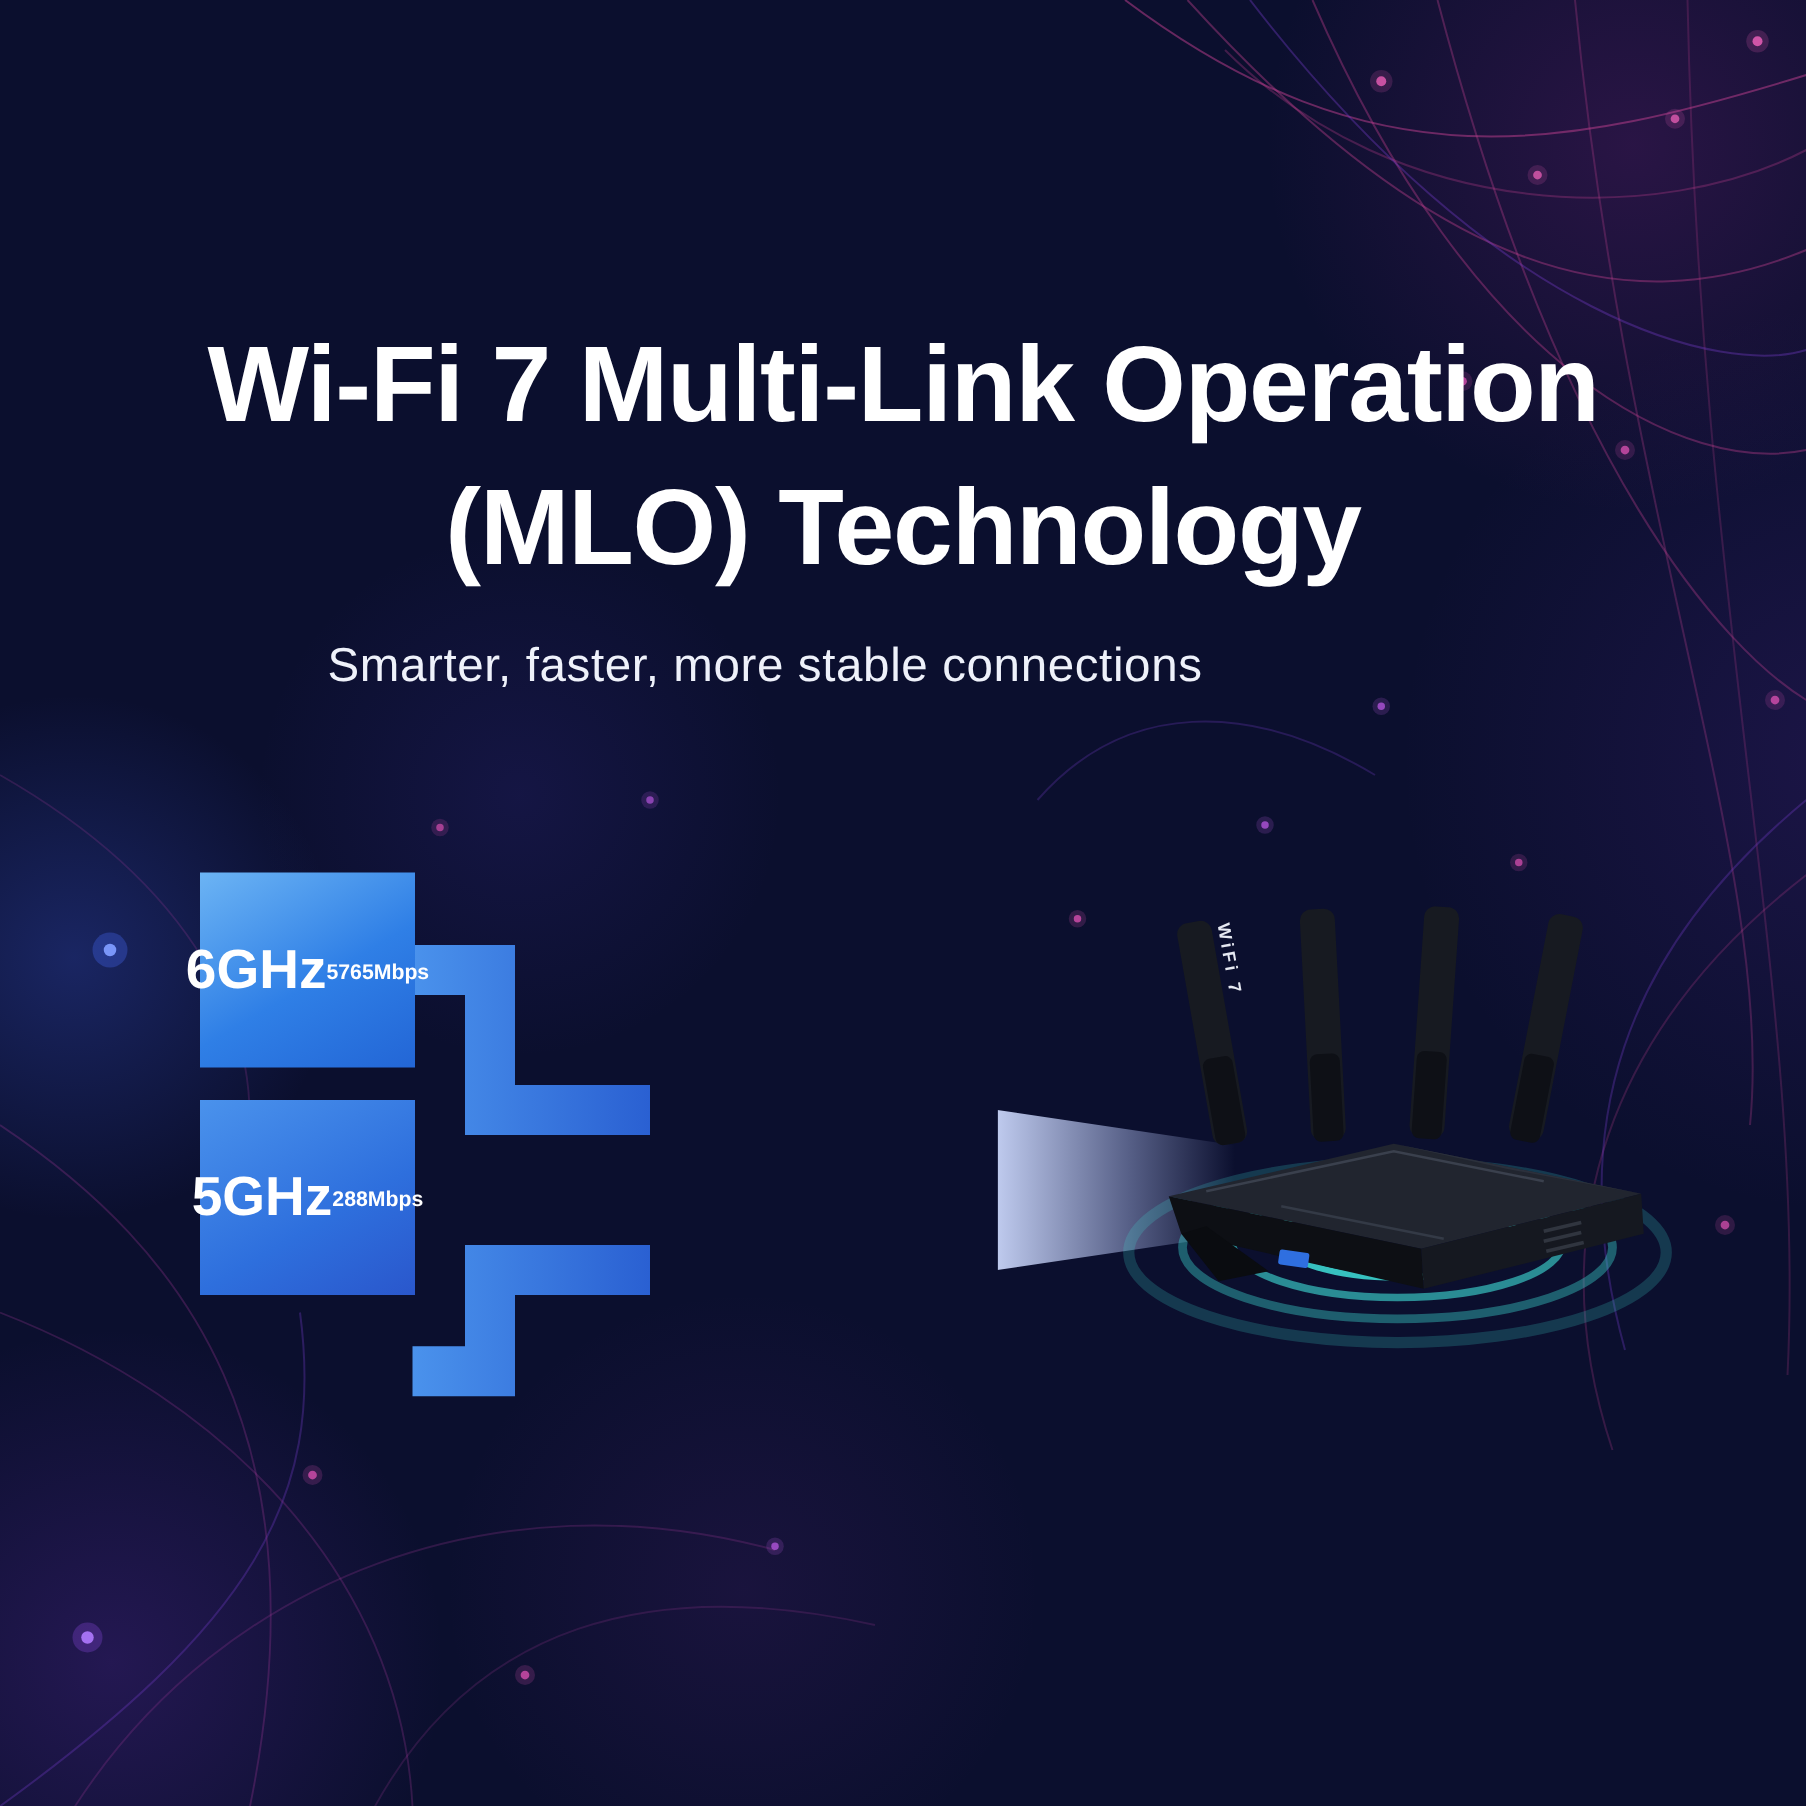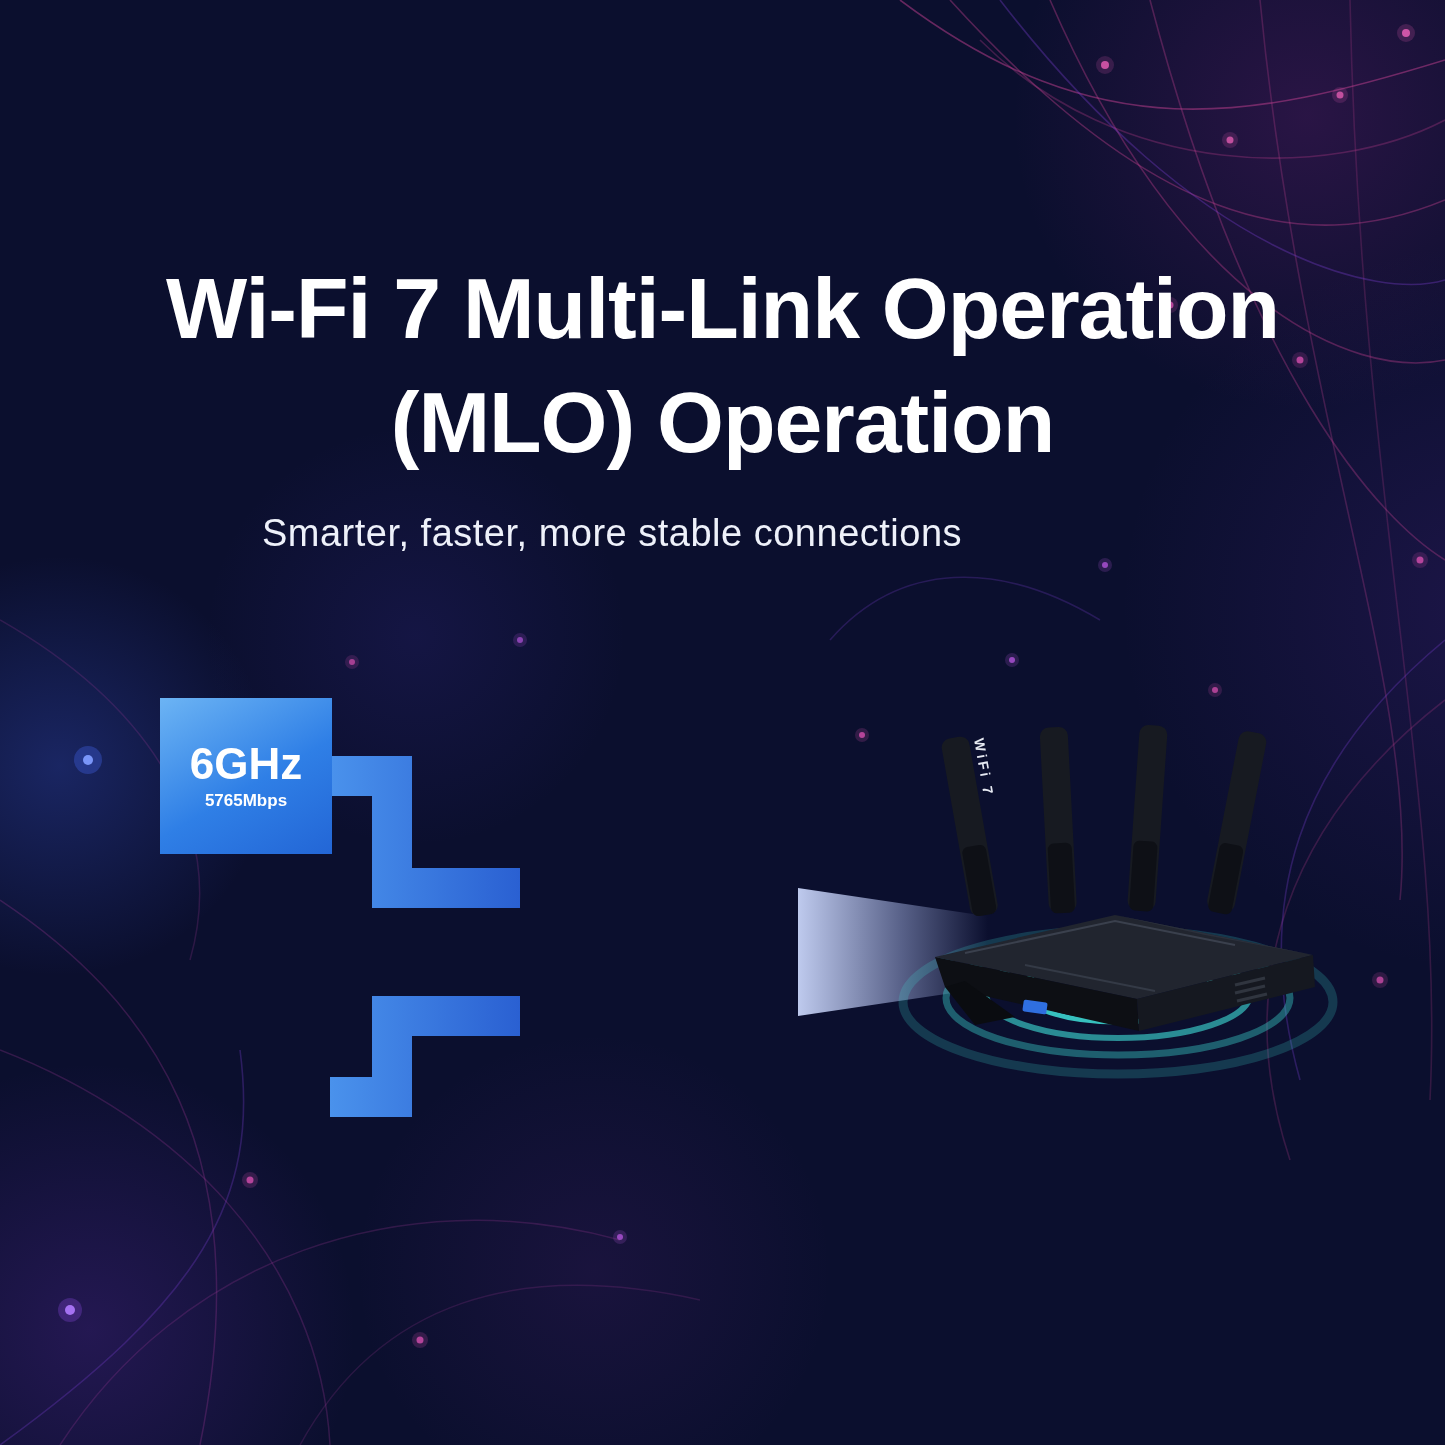--- a/index.html
+++ b/index.html
@@ -28,21 +28,21 @@
     color:#ffffff;font-weight:bold;font-size:86px;line-height:1.32;
     letter-spacing:-1px;margin:0;
   }
   .subtitle{
     position:absolute;left:0;top:512px;width:1224px;text-align:center;
     color:#eef1fa;font-size:38px;font-weight:normal;z-index:3;letter-spacing:.5px;
   }
 
   .band-box{
     position:absolute;left:160px;width:172px;z-index:4;
-    display:flex;flex-direction:column;align-items:center;justify-content:center;
+    display:flex;flex-direction:row;align-items:center;justify-content:center;
     color:#fff;text-align:center;
   }
   .band-label{font-size:44px;font-weight:bold;line-height:1.05;}
   .band-speed{font-size:17px;font-weight:bold;margin-top:4px;}
   .band-6{top:698px;height:156px;background:linear-gradient(150deg,#6cb4f4 0%,#2f7fe6 55%,#2366d6 100%);}
   .band-5{top:880px;height:156px;background:linear-gradient(150deg,#4a92ec 0%,#2e6fdd 60%,#2a57cc 100%);}
   .band-24{top:1052px;height:90px;background:linear-gradient(150deg,#3f7ae6 0%,#3a62d4 60%,#4452c4 100%);}
 
   svg.pipes{position:absolute;left:0;top:0;z-index:2;}
 
@@ -136,41 +136,45 @@
         <circle cx="520" cy="640" r="3" fill="#b054d8" opacity=".7"></circle>
       <circle cx="352" cy="662" r="7" fill="#d44fae" opacity=".18"></circle>
         <circle cx="352" cy="662" r="3" fill="#d44fae" opacity=".7"></circle>
       <circle cx="1380" cy="980" r="8" fill="#d44fae" opacity=".18"></circle>
         <circle cx="1380" cy="980" r="3.5" fill="#d44fae" opacity=".75"></circle>
     </g>
   </svg>
 
   <div class="title-block">
     <div class="title-line">Wi-Fi 7 Multi-Link Operation</div>
-    <div class="title-line">(MLO) Operation</div>
+    <div class="title-line">(MLO) Technology</div>
   </div>
   <div class="subtitle">Smarter, faster, more stable connections</div>
 
   <svg class="pipes" width="1445" height="1445">
     <defs>
       <linearGradient id="pipeGrad" x1="0" y1="0" x2="1" y2="0">
         <stop offset="0" stop-color="#4a92ec"></stop>
         <stop offset="1" stop-color="#2a60d2"></stop>
       </linearGradient>
     </defs>
     <g stroke="url(#pipeGrad)" stroke-width="40" fill="none" stroke-linejoin="miter">
       <path d="M 330 776 L 392 776 L 392 888 L 520 888"></path>
       <path d="M 330 958 L 520 958"></path>
       <path d="M 330 1097 L 392 1097 L 392 1016 L 520 1016"></path>
     </g>
   </svg>
 
   <div class="band-box band-6">
     <div class="band-label">6GHz</div>
     <div class="band-speed">5765Mbps</div>
+  </div>
+  <div class="band-box band-5">
+    <div class="band-label">5GHz</div>
+    <div class="band-speed">288Mbps</div>
   </div>
 
 
   <div class="beam"></div>
 
   <svg class="rings" width="1445" height="1445">
     <g fill="none" stroke="#3fe0d8">
       <ellipse cx="1118" cy="1002" rx="215" ry="72" stroke-width="9" stroke-opacity=".2"></ellipse>
       <ellipse cx="1118" cy="998" rx="172" ry="57" stroke-width="7" stroke-opacity=".38"></ellipse>
       <ellipse cx="1118" cy="994" rx="132" ry="44" stroke-width="6" stroke-opacity=".6"></ellipse>

